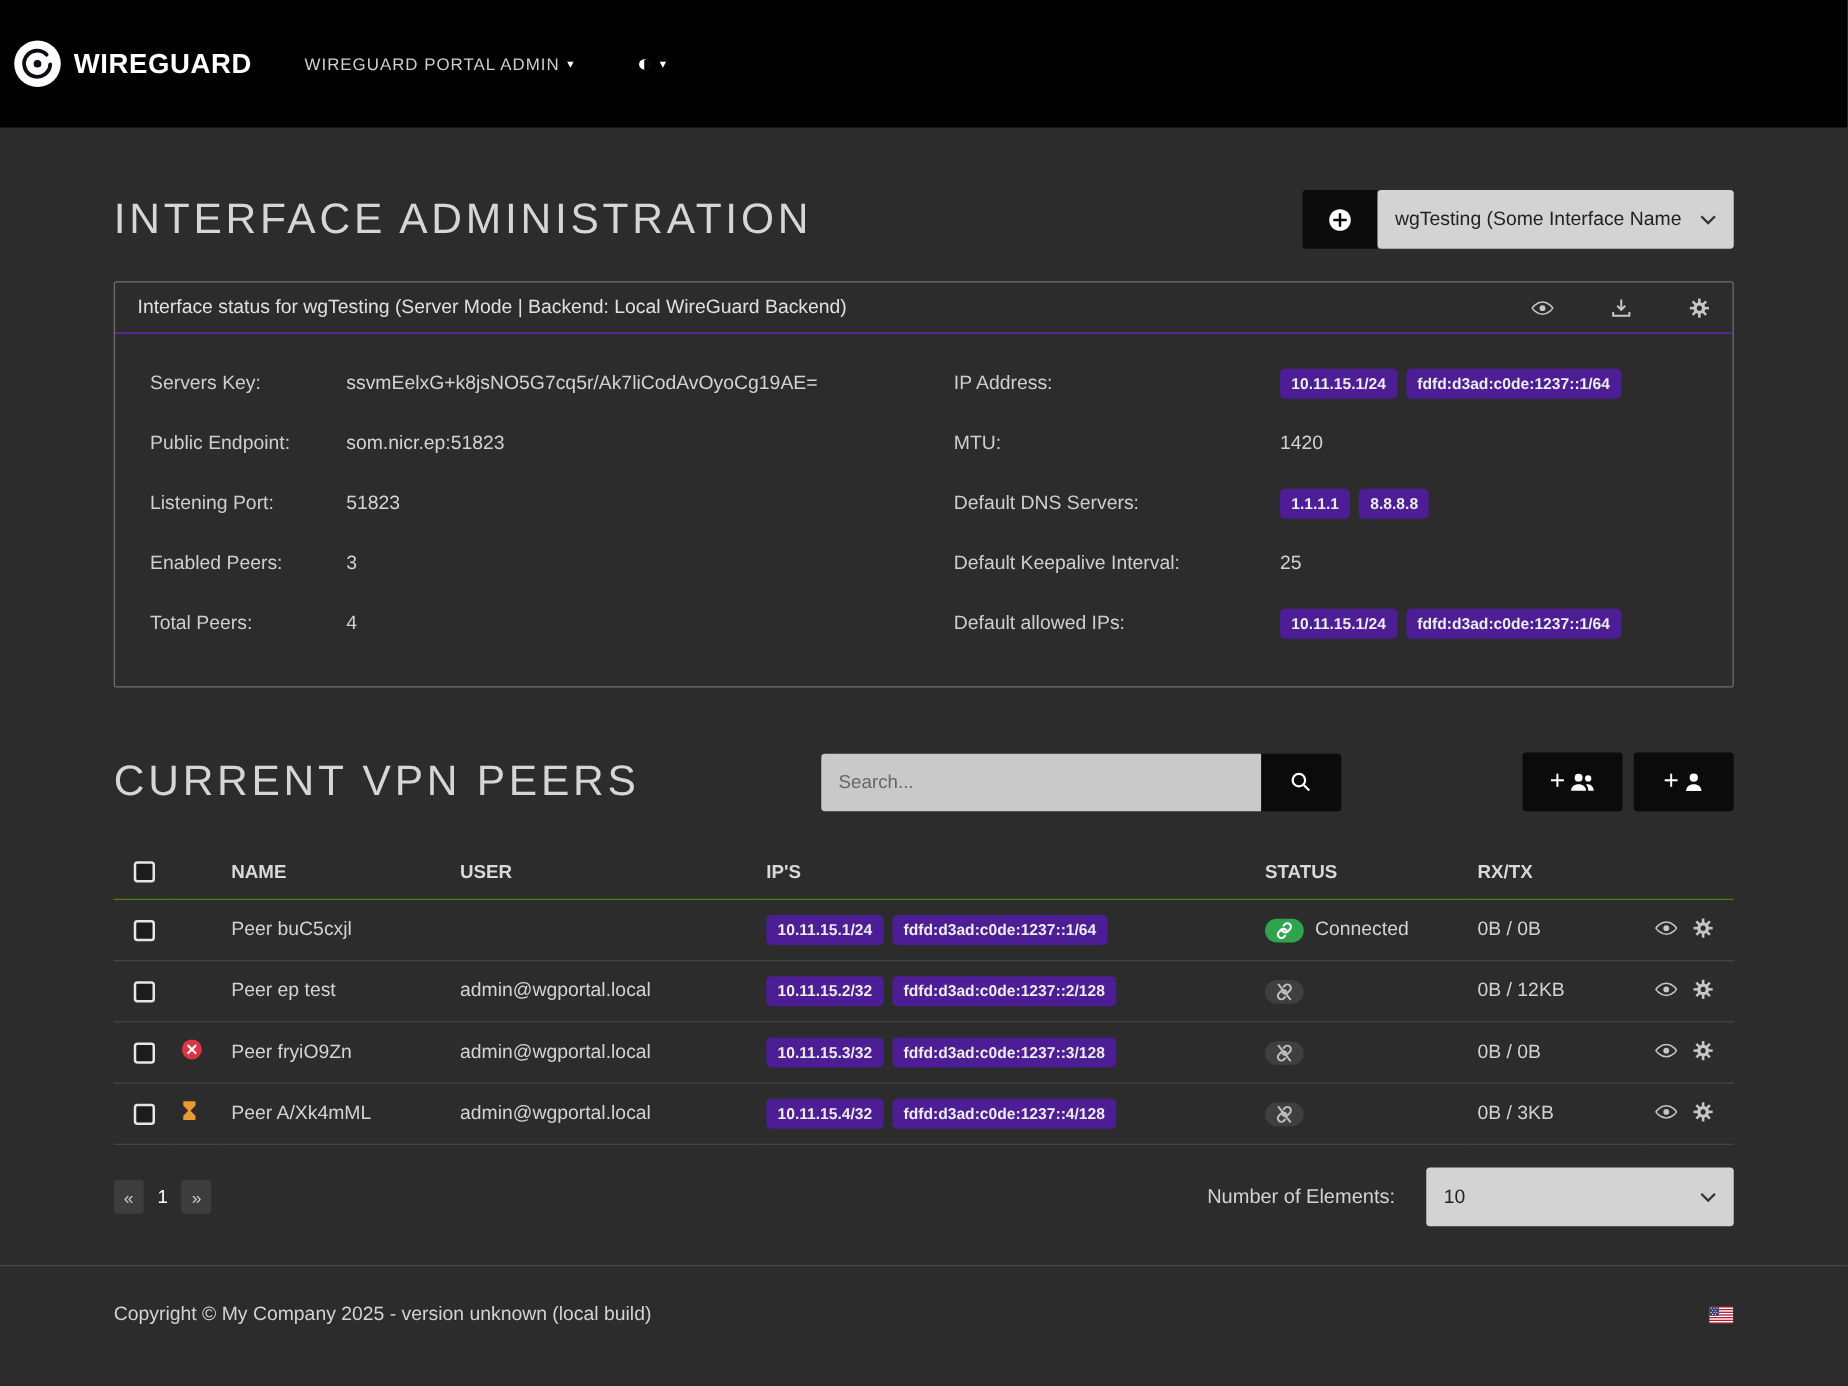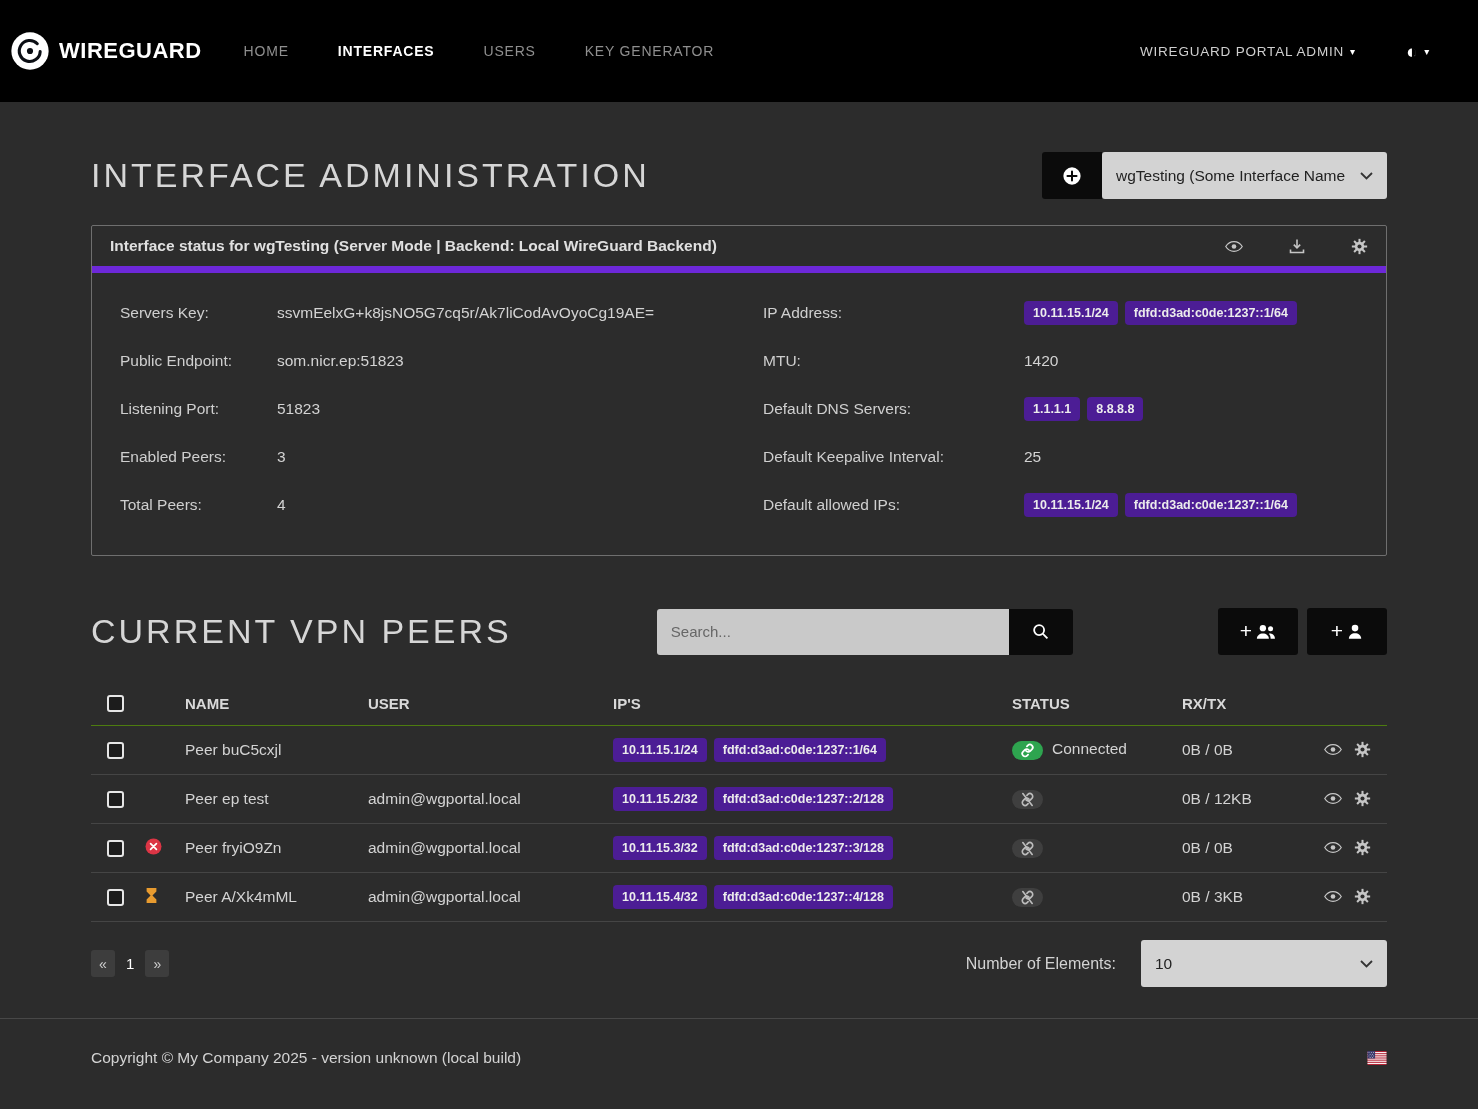--- a/index.html
+++ b/index.html
@@ -31,21 +31,21 @@
 
   .iface-select-group { display:flex; }
   .btn-square { width:60px; height:47px; background:#0b0b0b; border:none; display:flex; align-items:center; justify-content:center; cursor:pointer; border-radius:3px 0 0 3px; }
   .select-wrap { position:relative; display:inline-block; }
   .form-select { appearance:none; -webkit-appearance:none; border:none; background:#d3d3d3; color:#222; height:47px; font-size:15.5px; padding:0 42px 0 14px; border-radius:3px; width:100%; cursor:pointer; }
   .iface-select-wrap { width:285px;border-radius:17px; }
   .select-chevron { position:absolute; right:14px; top:50%; transform:translateY(-50%); pointer-events:none; line-height:0; }
 
   
   .card { border:1px solid #6f6f6f; margin-top:26px; border-radius:2px; }
-  .card-header { display:flex; align-items:center; justify-content:space-between; padding:11px 18px; border-bottom:7px solid #6d28d9; font-size:15.5px; color:#e0e0e0;font-weight:bold; }
+  .card-header { display:flex; align-items:center; justify-content:space-between; padding:11px 18px; border-bottom:1px solid #6d28d9; font-size:15.5px; color:#e0e0e0; }
   .card-header-icons { display:flex; gap:46px; align-items:center; }
   .icon-btn { background:none; border:none; color:#c6c6c6; cursor:pointer; padding:0; display:inline-flex; align-items:center; line-height:0; }
   .card-body { display:flex; padding:16px 28px 26px; }
   .detail-col.col-left { width:643px; }
   .detail-col.col-right { flex:1; }
   .detail-row { display:flex; align-items:center; min-height:48px; }
   .detail-label { font-size:15.5px; color:#cfcfcf; }
   .col-left .detail-label { width:157px; }
   .col-right .detail-label { width:261px; }
   .detail-value { font-size:15.5px; color:#d3d3d3; }
@@ -106,26 +106,20 @@
   <div class="brand">
     <span style="line-height:0;">
       <svg viewBox="0 0 44 44" width="40" height="40">
         <circle cx="22" cy="22" r="20.5" fill="#fff"></circle>
         <path d="M30 14a11.5 11.5 0 1 0 3.2 8.6" fill="none" stroke="#0b0e14" stroke-width="3.4" stroke-linecap="round"></path>
         <circle cx="22" cy="22" r="3.4" fill="#0b0e14"></circle>
       </svg>
     </span>
     <span class="brand-text">WIREGUARD</span>
   </div>
-  <div class="nav-links">
-      <button class="nav-link">HOME</button>
-      <button class="nav-link active">INTERFACES</button>
-      <button class="nav-link">USERS</button>
-      <button class="nav-link">KEY GENERATOR</button>
-    </div>
   <div class="nav-right">
     <button class="admin-menu">
       <span>WIREGUARD PORTAL ADMIN</span>
       <span class="caret">▾</span>
     </button>
     <button class="theme-toggle">
       <span class="theme-glyph">◐</span>
       <span class="caret">▾</span>
     </button>
   </div>

